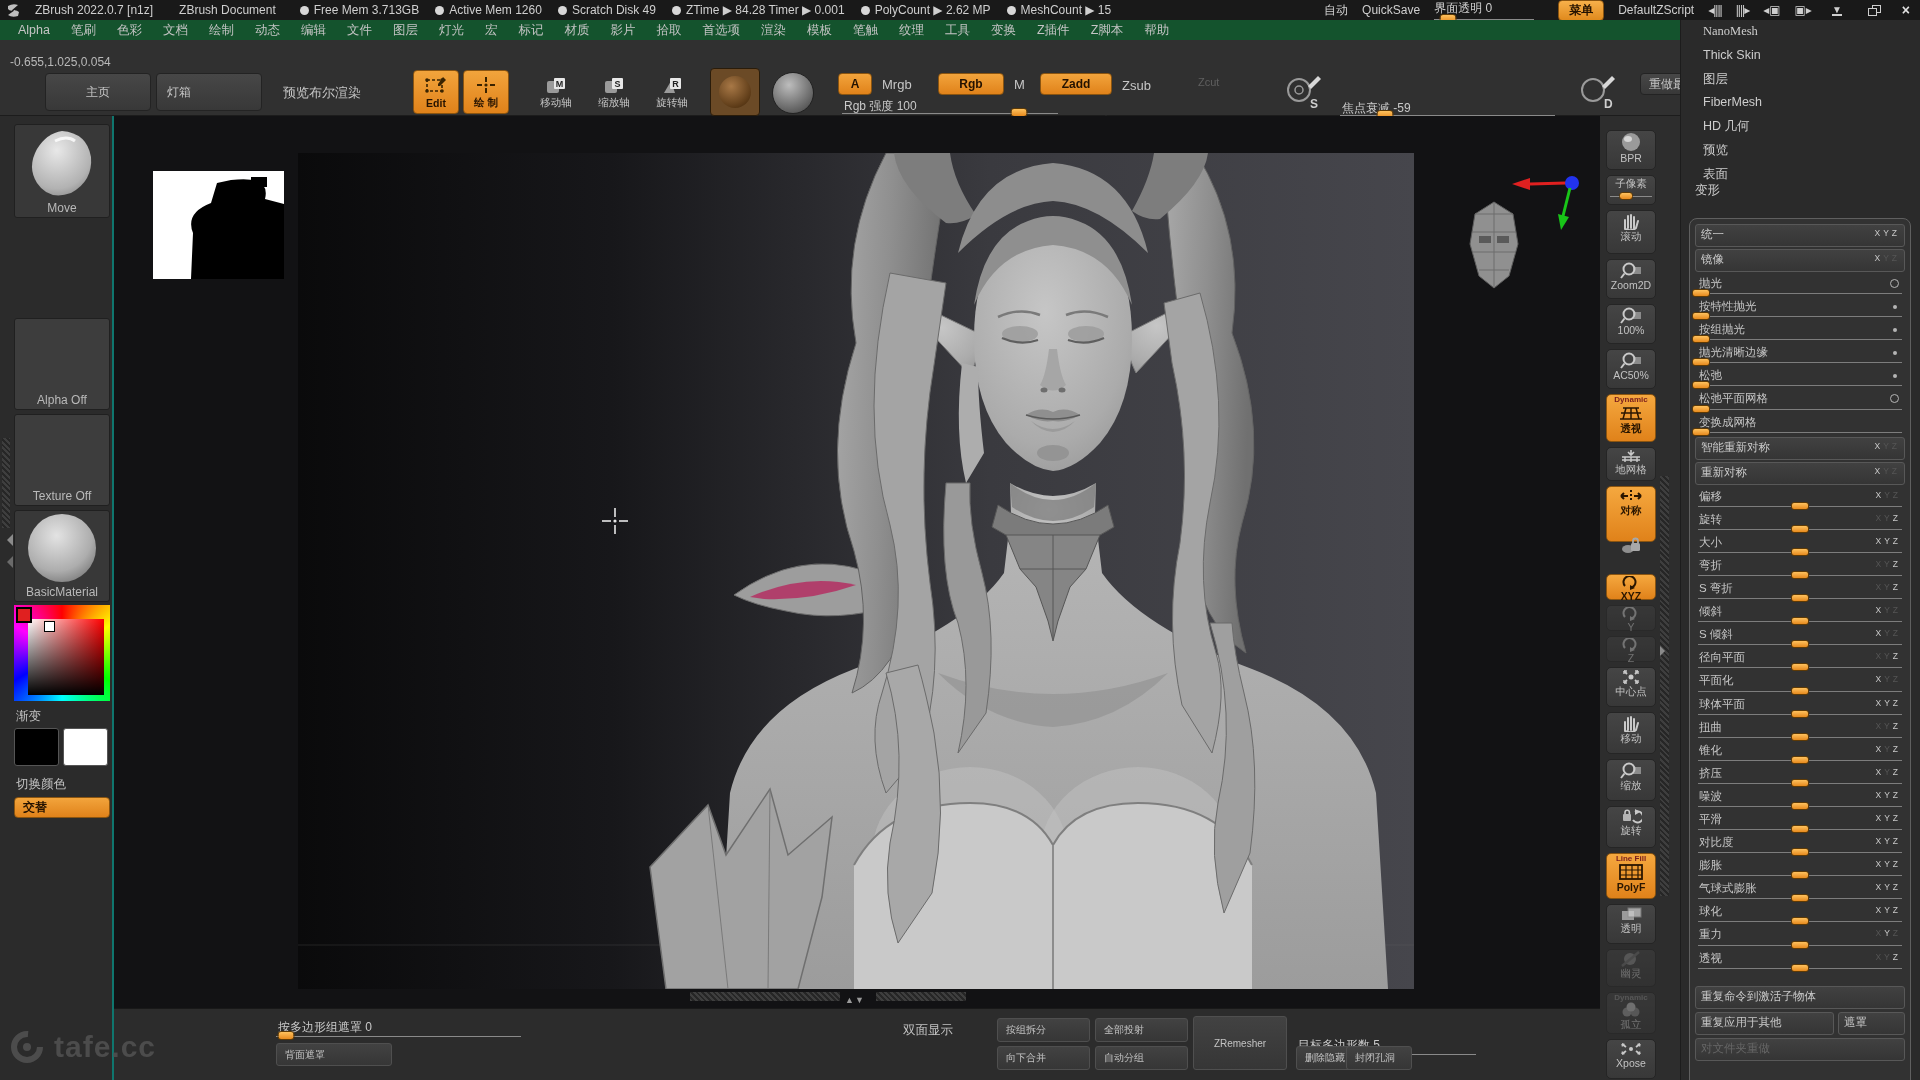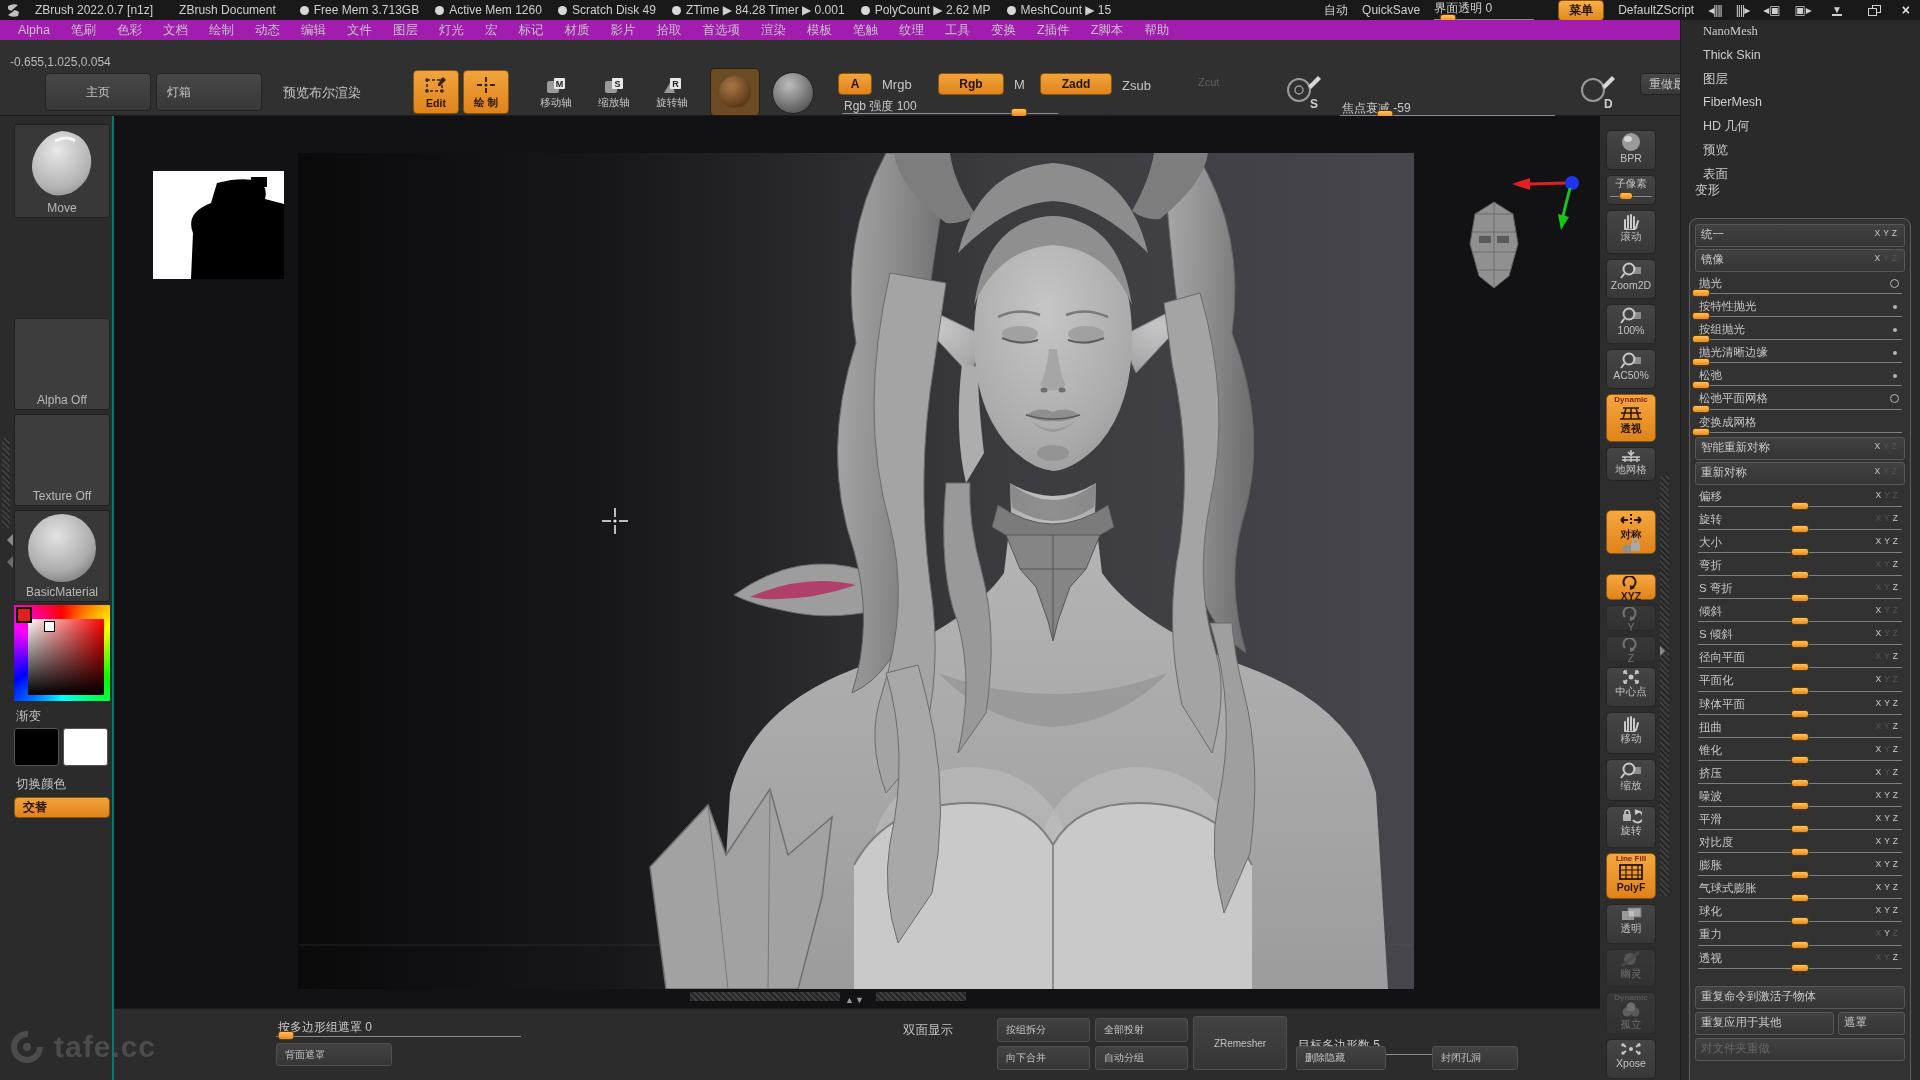--- a/index.html
+++ b/index.html
@@ -14,21 +14,21 @@
   #titlebar .dotitem{display:flex;align-items:center;gap:5px;color:#cfcfcf;}
   #titlebar .dot{width:9px;height:9px;border-radius:50%;background:#d8d8d8;display:inline-block;}
   #titlebar .spacer{flex:1;}
   .orange-btn{background:linear-gradient(#f7b04a,#e08a1d);color:#241200;border:1px solid #8a5410;
               border-radius:4px;padding:1px 10px;font-weight:bold;}
   #ui-opacity{display:flex;flex-direction:column;align-items:flex-start;width:110px;}
   #ui-opacity .zslider{width:100px;height:3px;margin-top:1px;}
   .winbtn{width:14px;height:11px;position:relative;display:inline-block;margin:0 6px;}
   .winbtn .sq{position:absolute;border:1.5px solid #cfcfcf;width:7px;height:6px;}
   
-  #menubar{position:absolute;left:0;top:20px;width:1920px;height:20px;background:#a21caf;
+  #menubar{position:absolute;left:0;top:20px;width:1920px;height:20px;background:#14532d;
            display:flex;align-items:center;gap:21px;padding-left:18px;box-sizing:border-box;
            color:#c4c4c4;font-size:12.5px;}
   #menubar span{cursor:default;}
   
   #shelf{position:absolute;left:0;top:40px;width:1920px;height:76px;background:#303030;border-bottom:1px solid #1c1c1c;box-sizing:border-box;}
   #coords{position:absolute;left:10px;top:15px;color:#b9b9b9;font-size:12px;}
   .btn{background:linear-gradient(#474747,#383838);border:1px solid #232323;border-radius:4px;
        color:#c6c6c6;display:flex;align-items:center;justify-content:center;box-sizing:border-box;}
   .btn.sel{background:linear-gradient(#f2a43c,#e0821a);color:#241200;border-color:#8a5410;font-weight:bold;}
   .iconbtn{flex-direction:column;gap:1px;font-size:10.5px;}
@@ -476,21 +476,21 @@
   <div class="bbtn" style="left:883px;top:37px;width:93px;height:24px;">向下合并</div>
   <div class="bbtn" style="left:981px;top:9px;width:93px;height:24px;">全部投射</div>
   <div class="bbtn" style="left:981px;top:37px;width:93px;height:24px;">自动分组</div>
   <div class="bbtn" style="left:1079px;top:7px;width:94px;height:54px;justify-content:center;padding-left:0;">ZRemesher</div>
   <div class="zslider abs" style="left:1182px;top:10px;width:180px;height:18px;">
     <span class="sl-label" style="left:2px;top:0;">目标多边形数 5</span>
     <span class="track"></span>
         <span class="knob" style="left:26%;"></span>
   </div>
   <div class="bbtn" style="left:1182px;top:37px;width:90px;height:24px;">删除隐藏</div>
-  <div class="bbtn" style="left:1318px;top:37px;width:86px;height:24px;">封闭孔洞</div>
+  <div class="bbtn" style="left:1232px;top:37px;width:66px;height:24px;">封闭孔洞</div>
 </div>
 
 <div id="rightshelf">
   <div class="grip abs" style="left:60px;top:360px;width:9px;height:420px;"></div>
   <div class="abs" style="left:60px;top:530px;width:0;height:0;border:5px solid transparent;border-left-color:#8a8a8a;"></div>
 <div class="shelfbtn" style="top: 14px; height: 40px;">
         <span>
           <svg width="24" height="20" viewBox="0 0 24 20">
             <circle cx="12" cy="10" r="9" fill="#9a9a9a"></circle>
             <ellipse cx="9" cy="7" rx="4" ry="3" fill="#d5d5d5"></ellipse>
@@ -554,21 +554,21 @@
       </div>
       <div class="shelfbtn" style="top: 331px; height: 34px;">
         <span>
           <svg width="22" height="14" viewBox="0 0 22 14">
             <path d="M11 1 V6 M8 3 L11 6 L14 3" stroke="#c9c9c9" stroke-width="1.6" fill="none"></path>
             <path d="M2 8 H20 M2 11 H20 M5 8 V13 M11 8 V13 M17 8 V13" stroke="#c9c9c9" stroke-width="1.4"></path>
           </svg>
         </span>
         <span>地网格</span>
       </div>
-      <div class="shelfbtn on" style="top: 370px; height: 44px; margin-top: 24px;">
+      <div class="shelfbtn on" style="top: 370px; height: 56px;">
         <span>
           <svg width="24" height="16" viewBox="0 0 24 16">
             <path d="M9 8 H2 M2 8 L5 5 M2 8 L5 11 M15 8 H22 M22 8 L19 5 M22 8 L19 11" stroke="#2a1600" stroke-width="2" fill="none"></path>
             <line x1="12" y1="2" x2="12" y2="14" stroke="#2a1600" stroke-width="2" stroke-dasharray="2 2"></line>
           </svg>
         </span>
         <span>对称</span>
       </div>
       <div class="shelfbtn" style="top: 419px; height: 34px; background: none; border: none;">
         <span>

